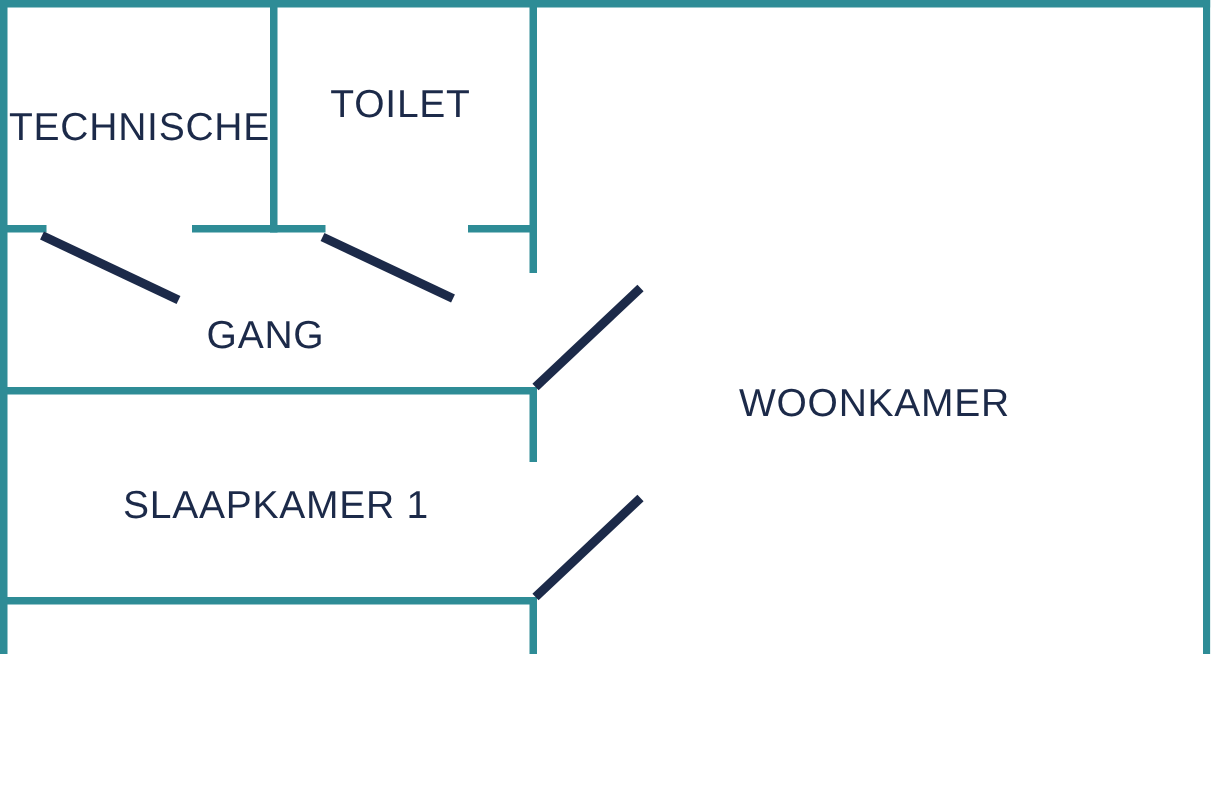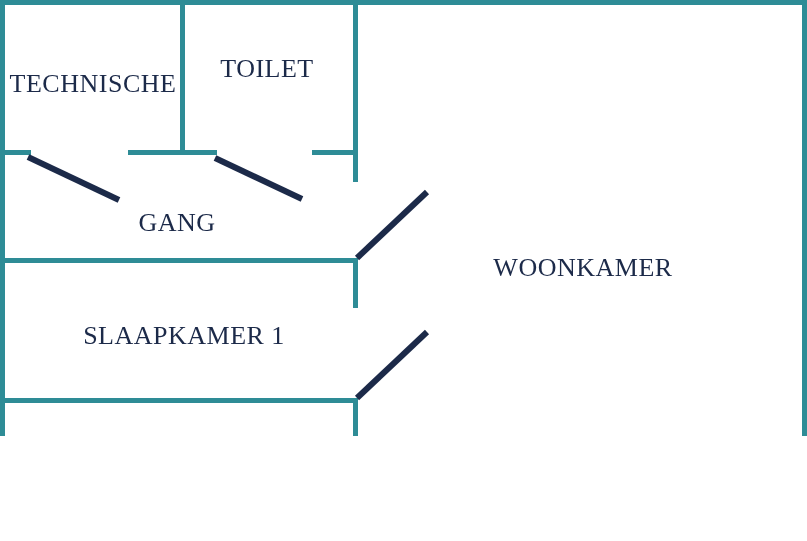--- a/index.html
+++ b/index.html
@@ -11,21 +11,21 @@
     margin: 0;
     padding: 0;
     background: var(--bg);
   }
   .plan {
     position: relative;
     width: 807px;
     height: 436px;
     background: var(--bg);
     overflow: hidden;
-    font-family: Liberation Serif, serif;
+    font-family: Liberation Sans, sans-serif;
   }
   .wall {
     position: absolute;
     background: var(--wall);
   }
   .doors-overlay {
     position: absolute;
     left: 0; top: 0;
     width: 807px;
     height: 541px;

